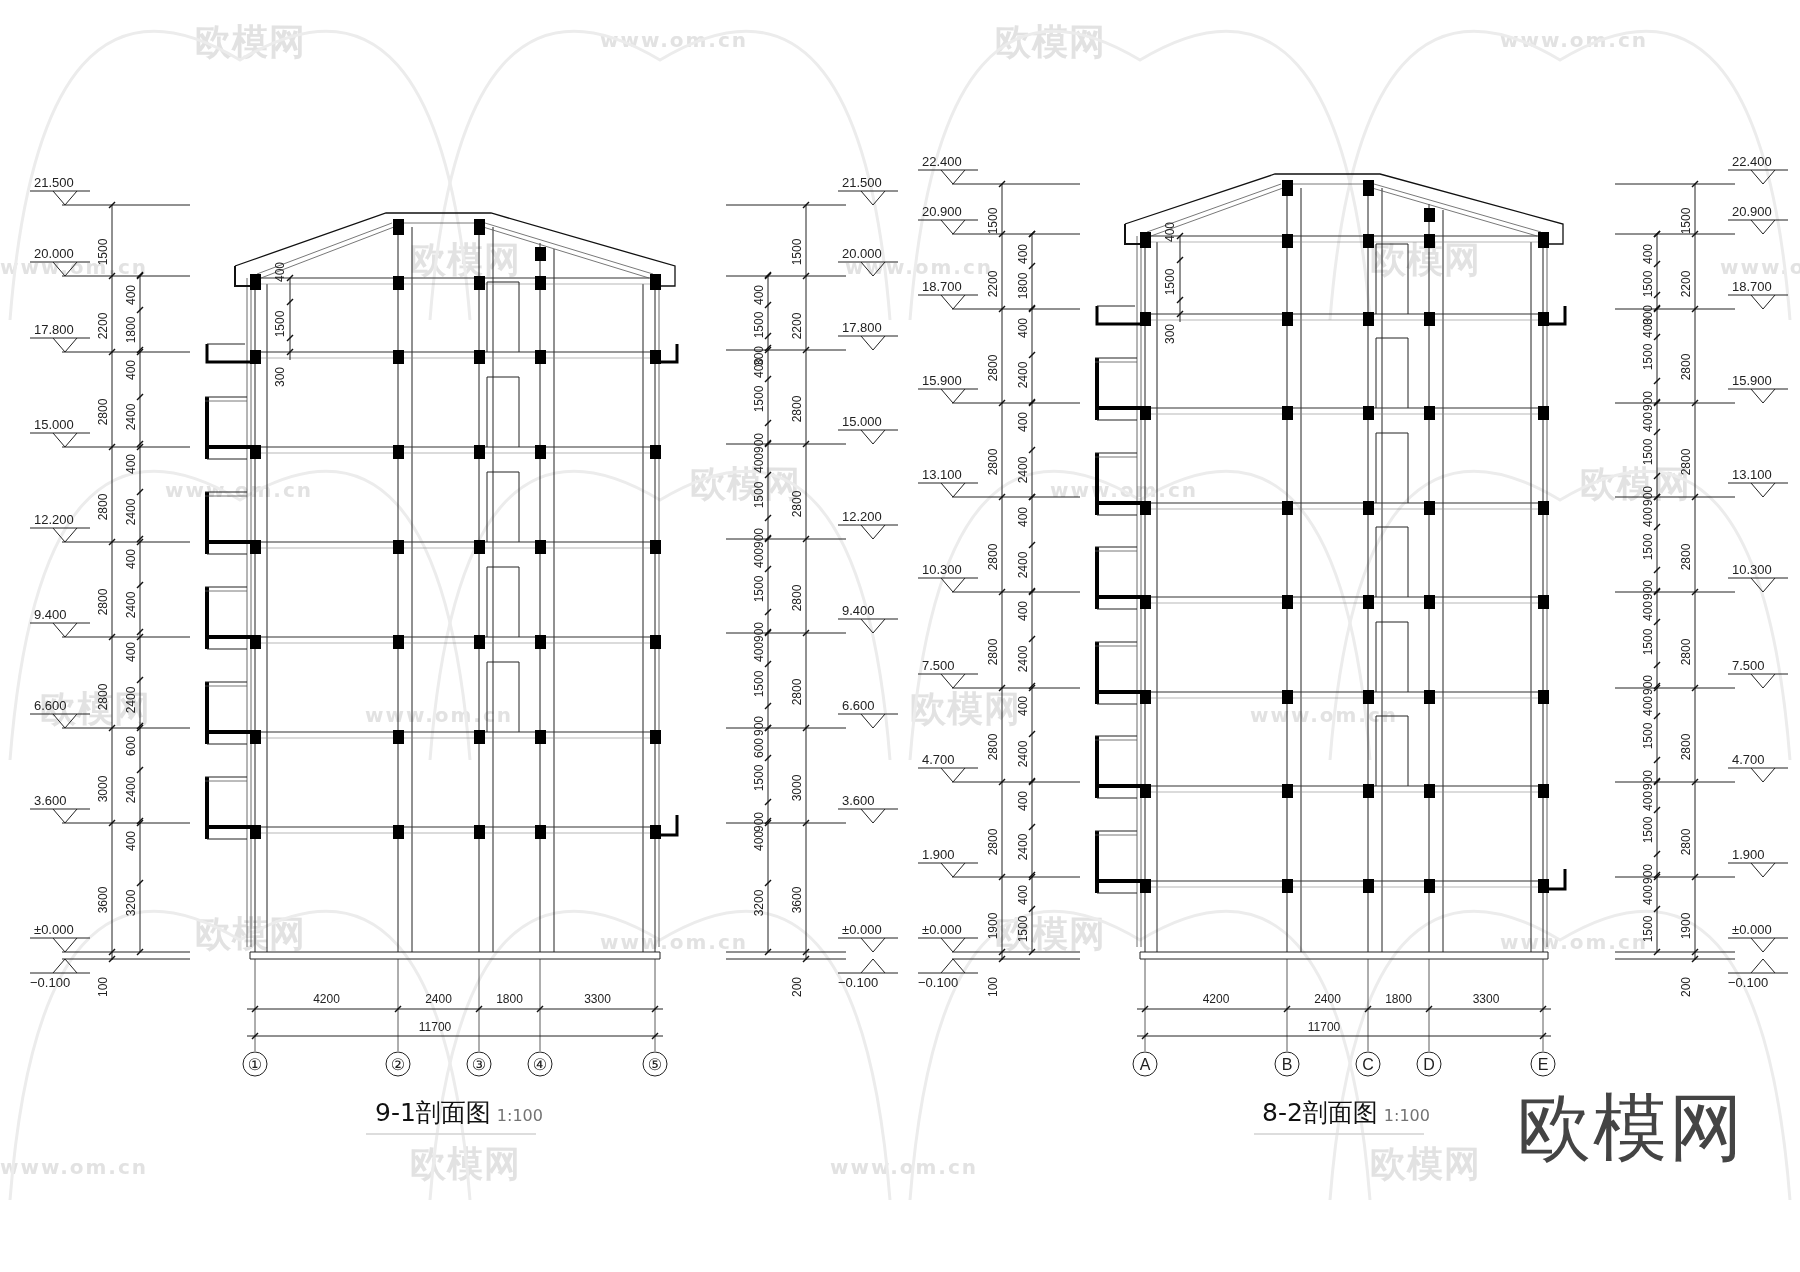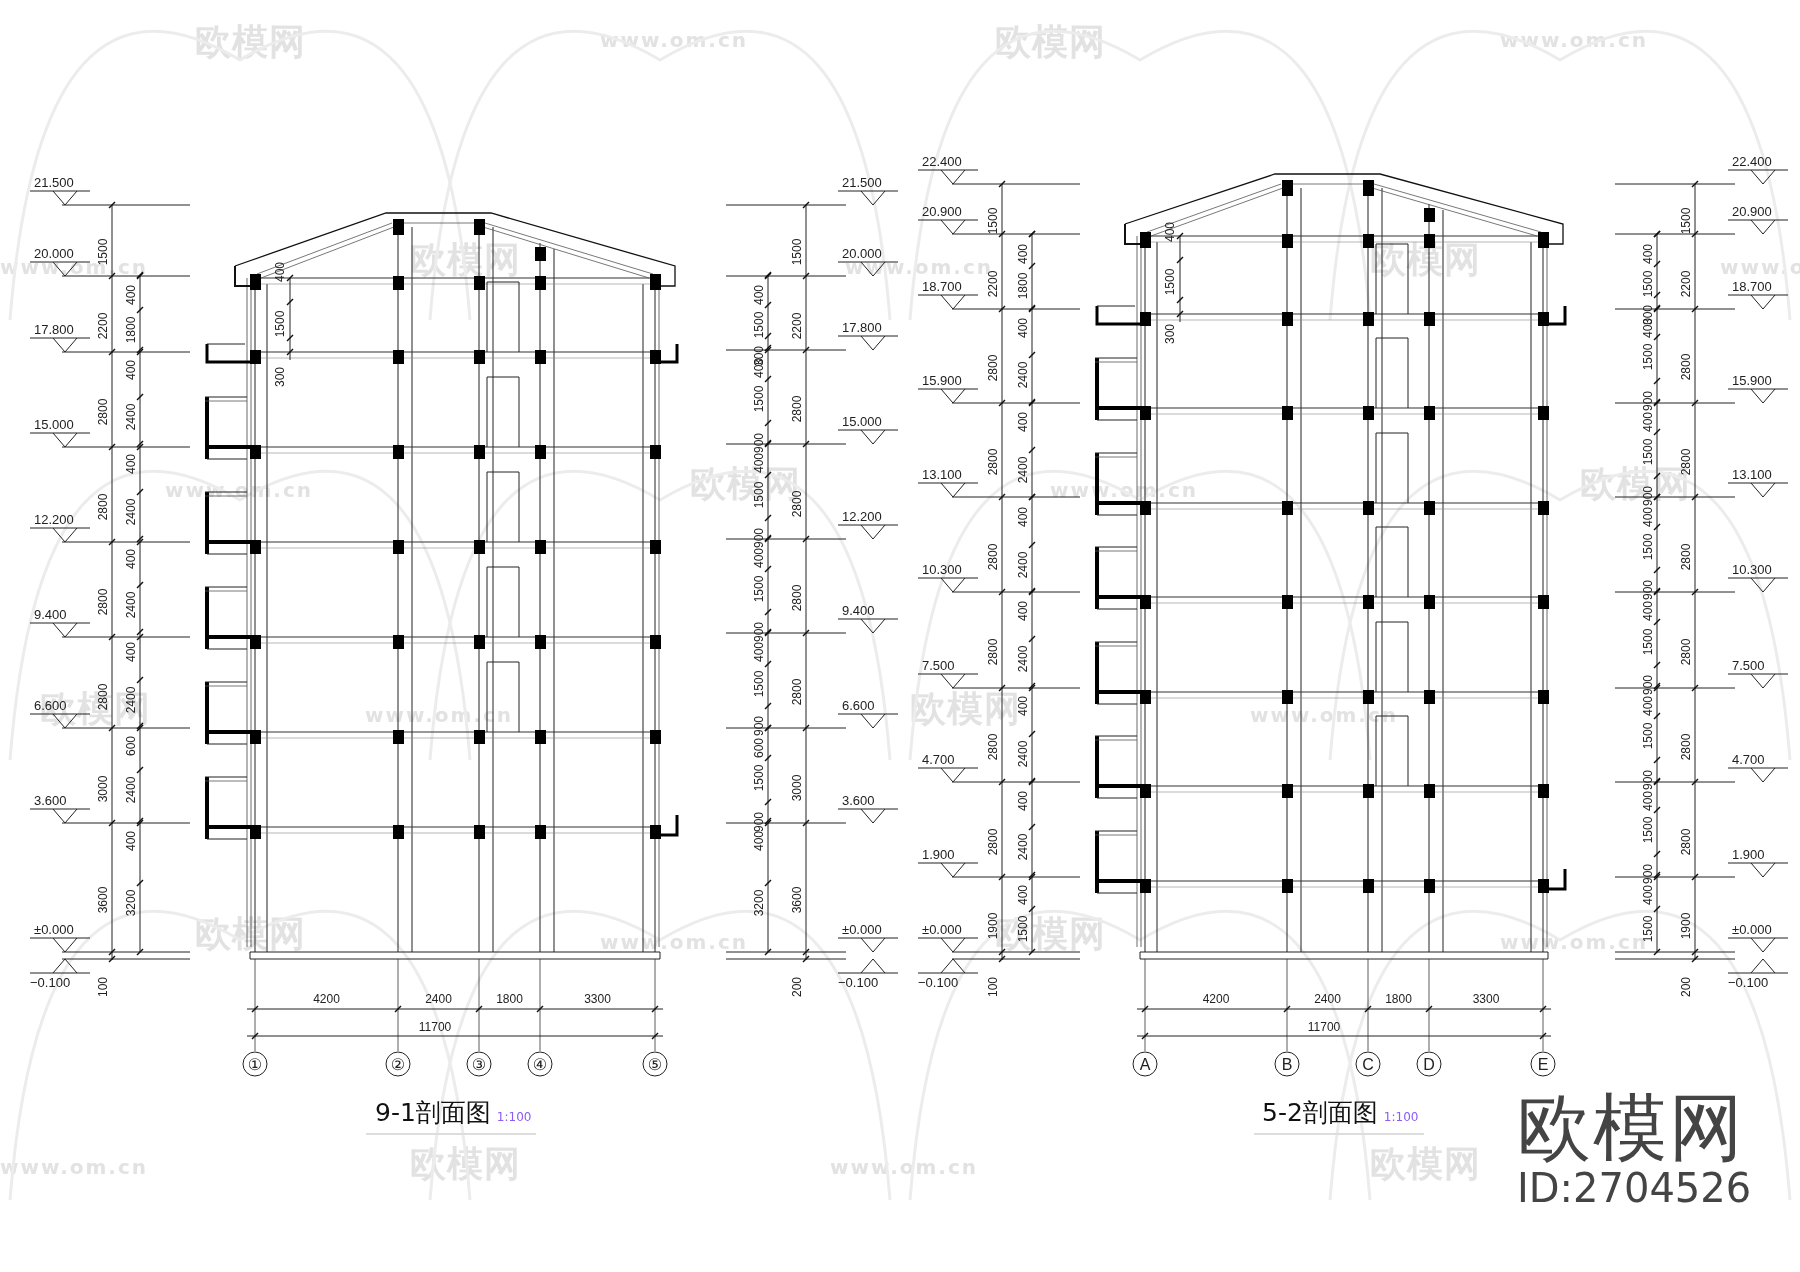--- a/index.html
+++ b/index.html
@@ -2,21 +2,21 @@
 <html><head>
 <meta charset="utf-8">
 <style>
   html,body{margin:0;padding:0;background:#fff;}
   body{width:1800px;height:1272px;position:relative;overflow:hidden;font-family:"DejaVu Sans",sans-serif;}
   #canvas{position:absolute;left:0;top:0;width:1800px;height:1272px;}
   .wm{position:absolute;color:#e2e2e2;font-family:"DejaVu Sans",sans-serif;font-weight:bold;pointer-events:none;letter-spacing:1px;}
   .wm-cn{font-size:36px;}
   .wm-url{font-size:20px;letter-spacing:2px;}
   .title{position:absolute;font-family:"DejaVu Sans",sans-serif;font-size:25px;color:#111;white-space:nowrap;}
-  .title .scale{font-size:12px;margin-left:6px;color:#8b5cf6;}
+  .title .scale{font-size:16px;margin-left:6px;color:#737373;}
   .title-line{position:absolute;height:2px;background:#ddd;}
   .logo{position:absolute;left:1517px;top:1088px;color:#444;font-family:"DejaVu Sans",sans-serif;}
   .logo .big{font-size:74px;line-height:78px;letter-spacing:2px;}
   .logo .id{font-size:40px;line-height:44px;letter-spacing:0;}
 </style>
 </head>
 <body>
 
 <div id="watermark-layer">
     <div class="wm wm-cn" style="left: 195px; top: 18px;">欧模网</div>
@@ -813,20 +813,19 @@
       <line x1="1029" y1="912" x2="1035" y2="906" stroke="#111" stroke-width="1.4"></line>
     </g>
 </svg>
 
 <div class="title" id="title-0" style="left: 375px; top: 1096px;">
   <span>9-1剖面图</span><span class="scale">1:100</span>
 </div>
 <div class="title-line" style="left:366px;top:1133px;width:170px;"></div>
 
 <div class="title" id="title-1" style="left: 1262px; top: 1096px;">
-  <span>5-2剖面图</span><span class="scale">1:100</span>
+  <span>8-2剖面图</span><span class="scale">1:100</span>
 </div>
 <div class="title-line" style="left:1254px;top:1133px;width:170px;"></div>
 
 <div class="logo">
   <div class="big">欧模网</div>
-  <div class="id">ID:2704526</div>
 </div>
 
 </body></html>

